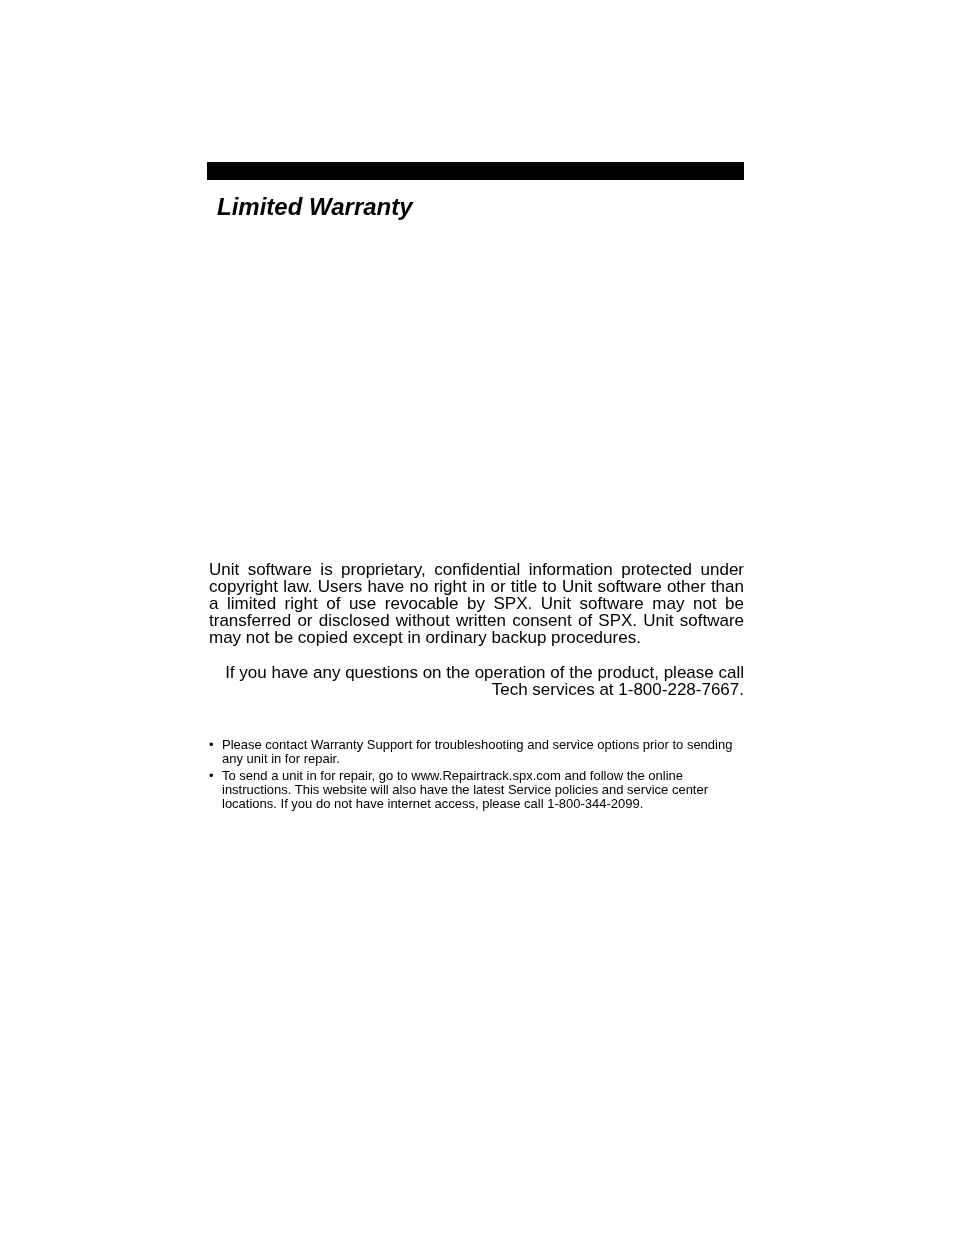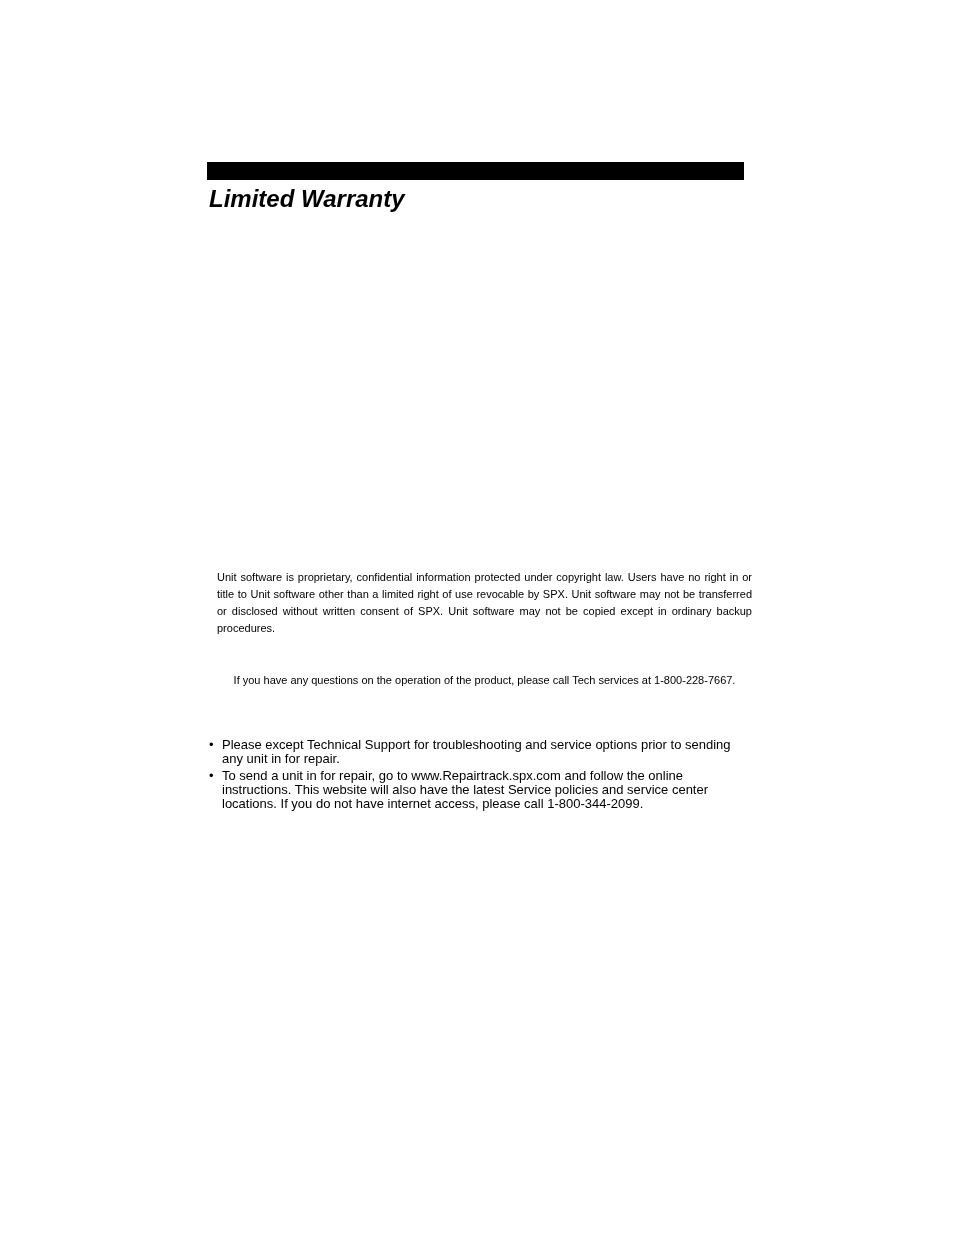--- a/index.html
+++ b/index.html
@@ -27,46 +27,46 @@
       left: 207px;
       top: 162px;
       width: 537px;
       height: 18px;
       background: #000000;
     }
     .page-title {
       position: absolute;
       left: 209px;
       top: 183px;
-      margin: 0;
+      margin: 8px;
       font-size: 24px;
       font-weight: bold;
       font-style: italic;
       line-height: 32px;
       letter-spacing: 0;
       white-space: nowrap;
       text-align: right;
     }
     .para {
       position: absolute;
       left: 209px;
       width: 535px;
-      margin: 8px;
-      font-size: 11px;
+      margin: 0;
+      font-size: 17px;
       line-height: 17px;
       text-align: justify;
     }
     .para-software {
       top: 561px;
       text-align: justify;
       text-align-last: left;
     }
     .para-questions {
       top: 664px;
-      text-align: center;
+      text-align: right;
     }
     .bullet-list {
       position: absolute;
       left: 209px;
       top: 738px;
       width: 535px;
       margin: 0;
       padding: 0;
       list-style: none;
       font-size: 13px;
@@ -97,21 +97,21 @@
 
   <h1 class="page-title">Limited Warranty</h1>
 
   <p class="para para-software">Unit software is proprietary, confidential information protected under copyright law. Users have no right in or title to Unit software other than a limited right of use revocable by SPX. Unit software may not be transferred or disclosed without written consent of SPX. Unit software may not be copied except in ordinary backup procedures.</p>
 
   <p class="para para-questions">If you have any questions on the operation of the product, please call Tech services at 1-800-228-7667.</p>
 
   <ul class="bullet-list">
     <li class="bullet-item">
       <span class="bullet-mark">•</span>
-      <span class="bullet-text">Please except Technical Support for troubleshooting and service options prior to sending any unit in for repair.</span>
+      <span class="bullet-text">Please contact Warranty Support for troubleshooting and service options prior to sending any unit in for repair.</span>
     </li>
     <li class="bullet-item">
       <span class="bullet-mark">•</span>
       <span class="bullet-text">To send a unit in for repair, go to www.Repairtrack.spx.com and follow the online instructions. This website will also have the latest Service policies and service center locations. If you do not have internet access, please call 1-800-344-2099.</span>
     </li>
   </ul>
 
 </div>
 
 </body></html>

